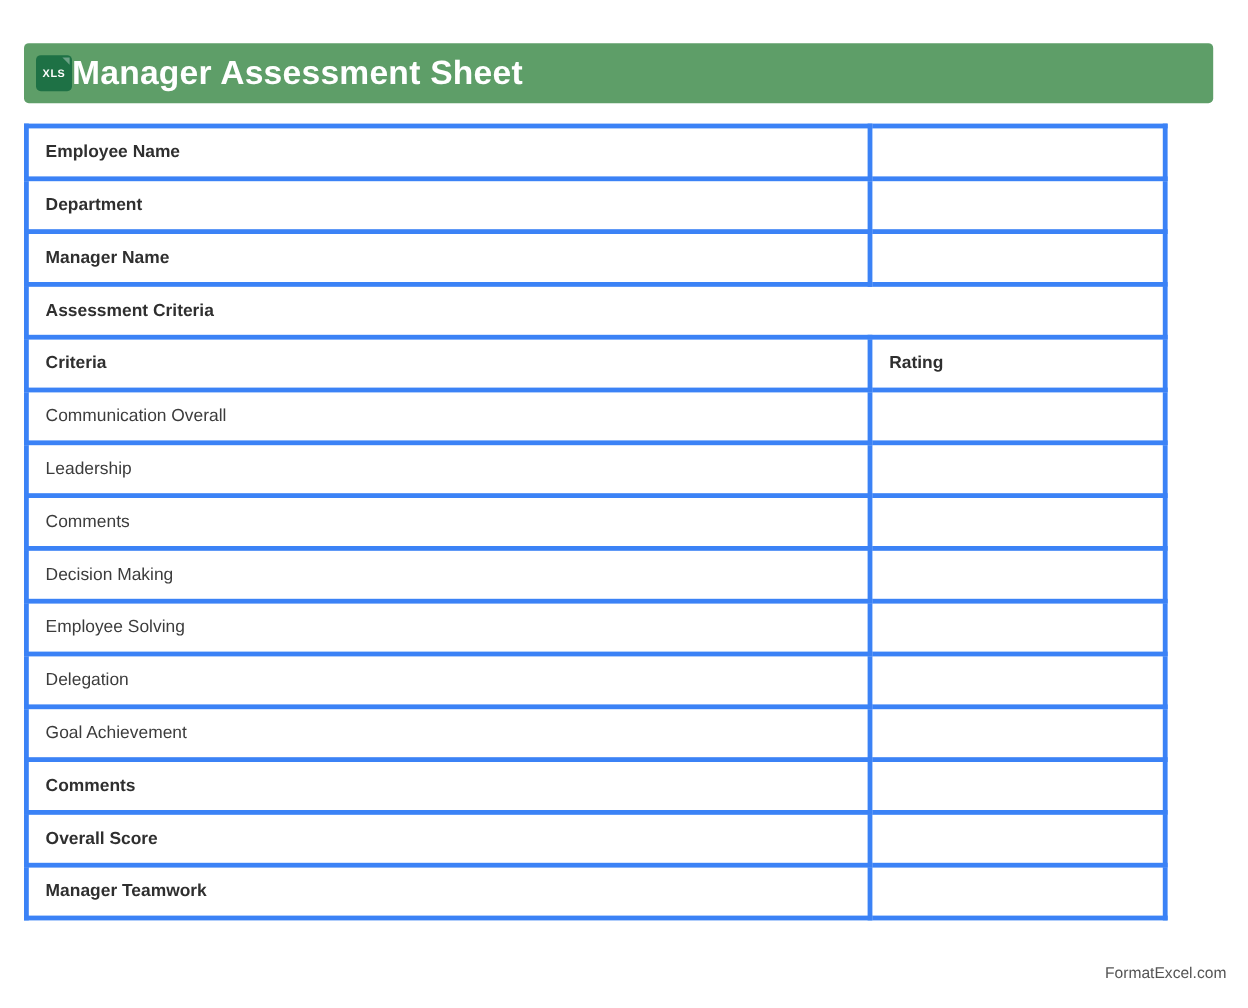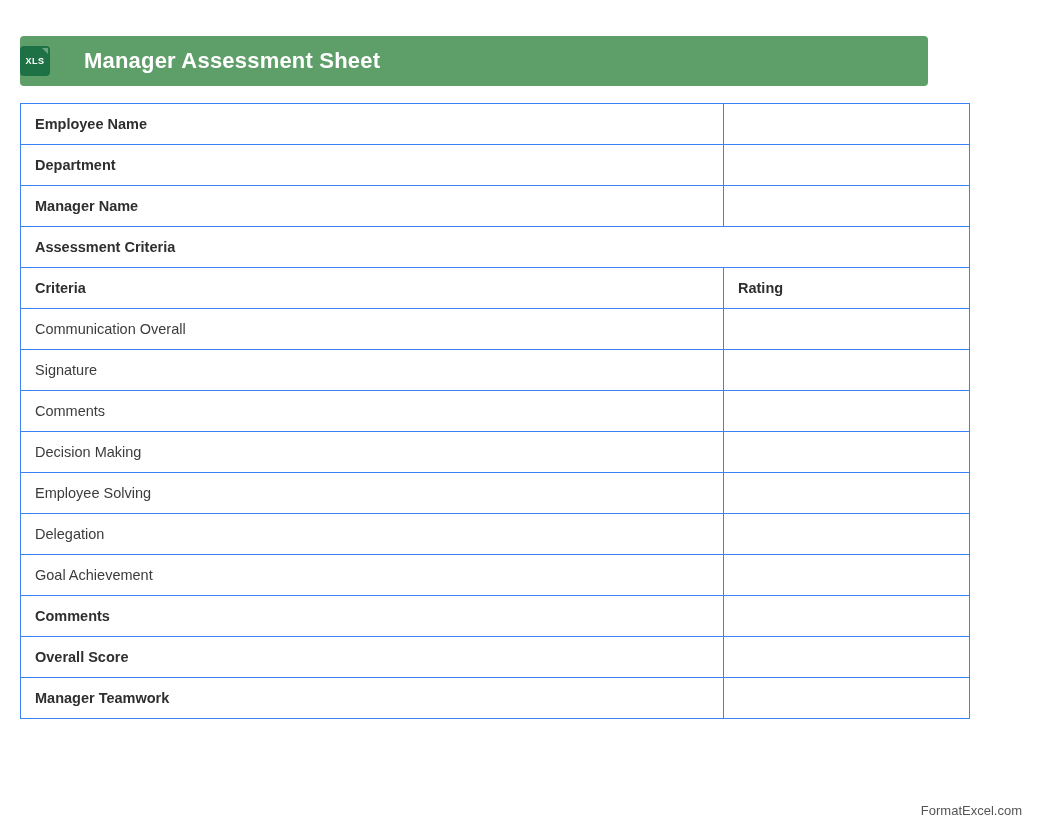--- a/index.html
+++ b/index.html
@@ -19,29 +19,28 @@
     left: 0;
     top: 0;
     width: 1040px;
     height: 840px;
   }
   
   .header {
     position: absolute;
     left: 20px;
     top: 36px;
-    width: 908px;
+    width: 991px;
     height: 50px;
     background: #5e9e68;
     border-radius: 4px;
     display: flex;
     align-items: center;
     box-sizing: border-box;
-    padding-left: 0;
-    gap: 20px;
+    padding-left: 10px;
   }
   .xls-badge {
     width: 30px;
     height: 30px;
     background: #1e7145;
     border-radius: 4px;
     display: flex;
     align-items: center;
     justify-content: center;
     flex: 0 0 auto;
@@ -59,41 +58,40 @@
     right: 2px;
     top: 2px;
     width: 0;
     height: 0;
     border-left: 6px solid transparent;
     border-top: 6px solid #ffffff;
     opacity: 0.35;
   }
   .header-title {
     color: #ffffff;
-    font-size: 22px;
+    font-size: 28px;
     font-weight: bold;
-    margin-left: 14px;
     letter-spacing: 0.2px;
   }
 
   
   .sheet {
     position: absolute;
     left: 20px;
     top: 103px;
     width: 949px;
     border-collapse: collapse;
     table-layout: fixed;
   }
   .sheet col.c1 { width: 703px; }
   .sheet col.c2 { width: 246px; }
 
   .sheet td {
     height: 40px;
-    border: 1px solid #3b82f6;
+    border: 4px solid #3b82f6;
     padding: 0 0 0 14px;
     font-size: 14.5px;
     color: #3c3c3c;
     vertical-align: middle;
     background: #ffffff;
     overflow: hidden;
     white-space: nowrap;
   }
   .sheet td.blank {
     padding: 0;
@@ -151,21 +149,21 @@
       </tr>
       <tr>
         <td class="bold">Criteria</td>
         <td class="bold">Rating</td>
       </tr>
       <tr>
         <td>Communication Overall</td>
         <td class="blank"></td>
       </tr>
       <tr>
-        <td>Signature</td>
+        <td>Leadership</td>
         <td class="blank"></td>
       </tr>
       <tr>
         <td>Comments</td>
         <td class="blank"></td>
       </tr>
       <tr>
         <td>Decision Making</td>
         <td class="blank"></td>
       </tr>

